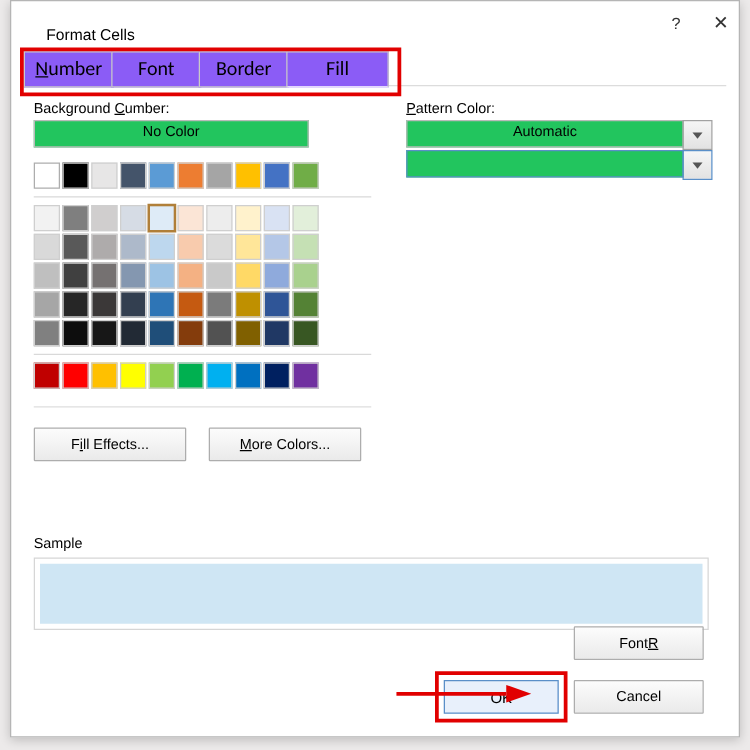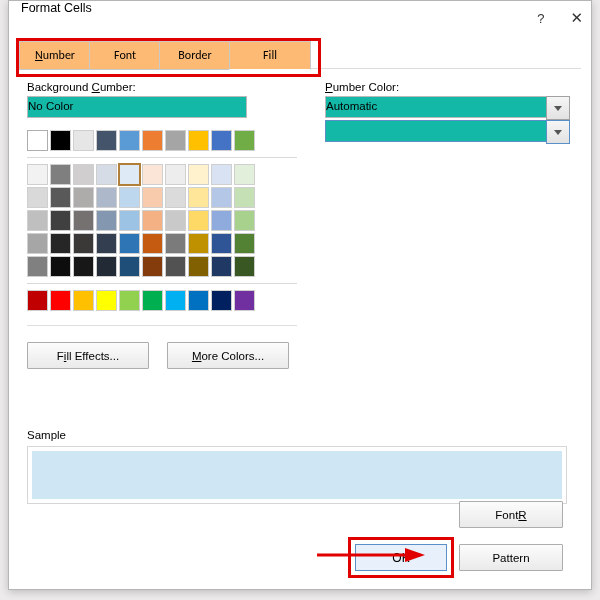--- a/index.html
+++ b/index.html
@@ -1,43 +1,43 @@
 <!DOCTYPE html>
 <html><head>
 <meta charset="utf-8">
 <style>
   html,body{margin:0;padding:0;width:600px;height:600px;background:#eceaea;font-family:"Segoe UI",Tahoma,sans-serif;font-size:12px;color:#000;overflow:hidden}
   .dialog{position:absolute;left:8px;top:0;width:582px;height:588px;background:#fff;border:1px solid #b5b5b5;box-shadow:0 2px 8px rgba(0,0,0,.2)}
-  .titlebar{display:flex;align-items:flex-start;height:34px;padding:0 12px;position:relative}
+  .titlebar{display:flex;align-items:flex-end;height:34px;padding:0 28px;position:relative}
   .titlebar .title{font-size:12.5px}
   .titlebar .controls{position:absolute;right:8px;top:0;height:34px;display:flex;align-items:center;gap:26px;color:#333;font-size:13px}
   .ctl{cursor:default}
   .ctl.close{font-size:15px}
 
   .dialog-body{position:relative;padding:4px 10px 10px 10px}
 
   .tab-strip{position:relative;height:28px;margin:2px 0 12px 0}
-  .tab-strip .tab{position:absolute;top:0;height:27px;line-height:27px;text-align:center;font-family:Calibri,"Segoe UI",sans-serif;font-size:12px;border:1px solid #c9c9c9;background:#fdba74;border-bottom:1px solid #c9c9c9}
+  .tab-strip .tab{position:absolute;top:0;height:27px;line-height:27px;text-align:center;font-family:Calibri,"Segoe UI",sans-serif;font-size:16px;border:1px solid #c9c9c9;background:#8b5cf6;border-bottom:1px solid #c9c9c9}
   .tab.active{border-bottom:1px solid #fff;z-index:2}
   .tab.t1{left:0;width:70px}
   .tab.t2{left:70px;width:70px}
   .tab.t3{left:140px;width:70px}
   .tab.t4{left:210px;width:80px}
   .tab-underline{position:absolute;left:290px;right:0;bottom:0;border-bottom:1px solid #dcdcdc}
   .tab-red-box{position:absolute;left:-3px;top:-3px;width:299px;height:33px;border:3px solid #e10000;z-index:5;pointer-events:none}
 
   .content{position:relative;height:500px}
   .col-left{position:absolute;left:8px;top:0;width:270px}
   .col-right{position:absolute;left:306px;top:0;width:245px}
 
   .label{font-size:11.5px;margin-bottom:3px}
   .underline-key{text-decoration:underline}
 
   .combo{display:flex}
-  .combo .box{flex:1;height:20px;border:1px solid #bababa;background:#14b8a6;text-align:left;line-height:19px;font-size:11.5px}
+  .combo .box{flex:1;height:20px;border:1px solid #bababa;background:#22c55e;text-align:center;line-height:19px;font-size:11.5px}
   .combo .drop{width:22px;height:22px;border:1px solid #a2a2a2;background:linear-gradient(#f6f6f6,#e2e2e2);margin-left:4px;display:flex;align-items:center;justify-content:center}
   .combo .drop.attached{margin-left:-1px}
   .combo .tri{width:0;height:0;border-left:4px solid transparent;border-right:4px solid transparent;border-top:5px solid #555}
 
   .palette{margin-top:12px}
   .pal-rows{display:flex;flex-direction:column;gap:2px;margin-bottom:6px}
   .pal-row{display:flex;gap:2px}
   .sw{width:19px;height:19px;border:1px solid #cfcfcf}
   .sw.sel{outline:2px solid #b07f39;outline-offset:-1px}
   .sw.empty{border:1.5px solid #adadad;background:#fff}
@@ -197,21 +197,21 @@
           </div>
           <div class="winbtn">
             <span class="underline-key">M</span>
               <span>ore Colors...</span>
           </div>
         </div>
       </div>
 
       <div class="col-right">
         <div class="label">
-          <span class="underline-key">P</span><span>umber Color:</span>
+          <span class="underline-key">P</span><span>attern Color:</span>
         </div>
         <div class="combo">
           <div class="box">Automatic</div>
           <div class="drop attached">
               <span class="tri"></span>
             </div>
         </div>
 
         <div class="combo">
           <div class="box" style="border-color:#5a8fc8"></div>
@@ -233,21 +233,21 @@
           <div class="winbtn" style="min-width:82px">
             <span>Font</span>
               <span class="underline-key">R</span>
           </div>
         </div>
         <div class="okcancel">
           <div style="position:relative">
             <div class="okbtn">OK</div>
             <div class="ok-red" style="left:-7px;top:-7px;width:100px;height:35px"></div>
           </div>
-          <div class="winbtn" style="min-width:82px">Pattern</div>
+          <div class="winbtn" style="min-width:82px">Cancel</div>
         </div>
 
         <div class="arrow" style="left:290px;bottom:16px">
           <svg width="110" height="20">
             <line x1="0" y1="10" x2="88" y2="10" stroke="#e10000" stroke-width="3"></line>
             <polygon points="88,3 108,10 88,17" fill="#e10000"></polygon>
           </svg>
         </div>
       </div>
 

